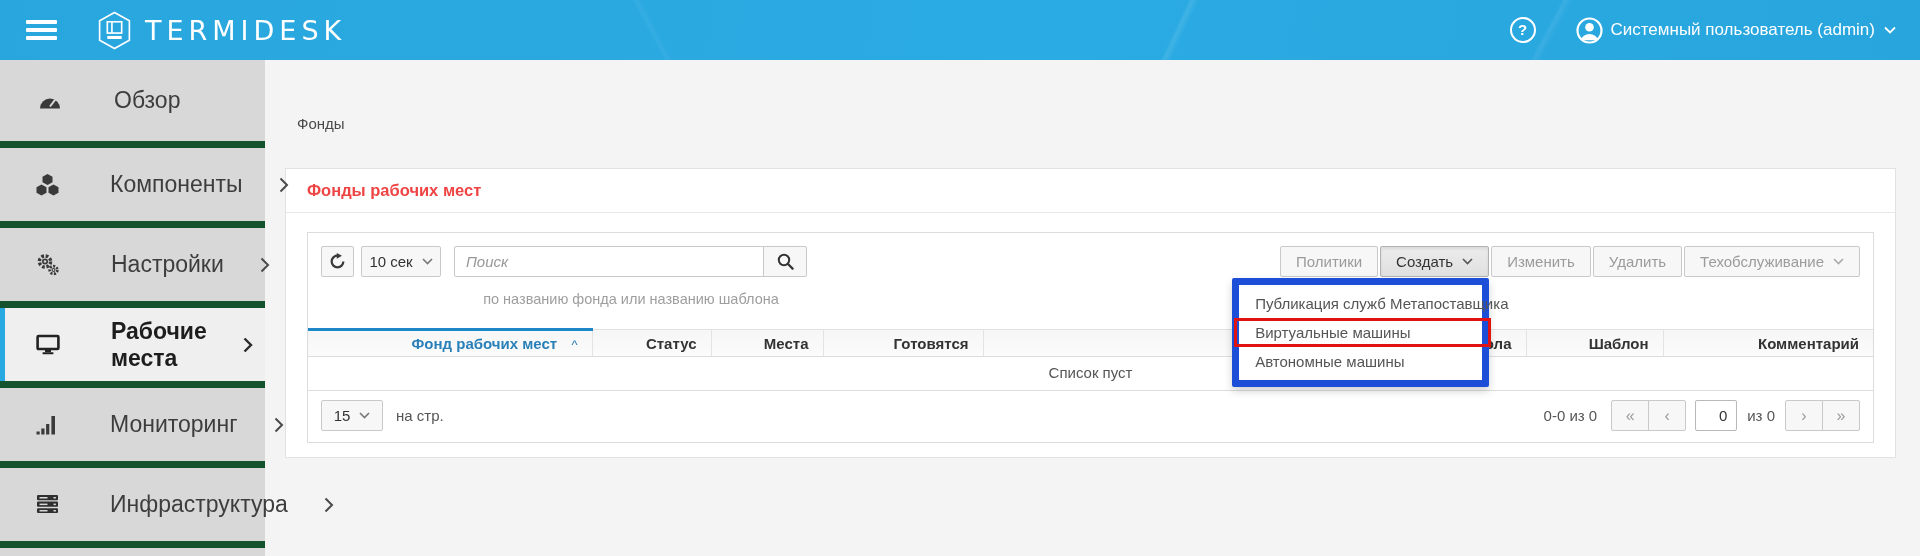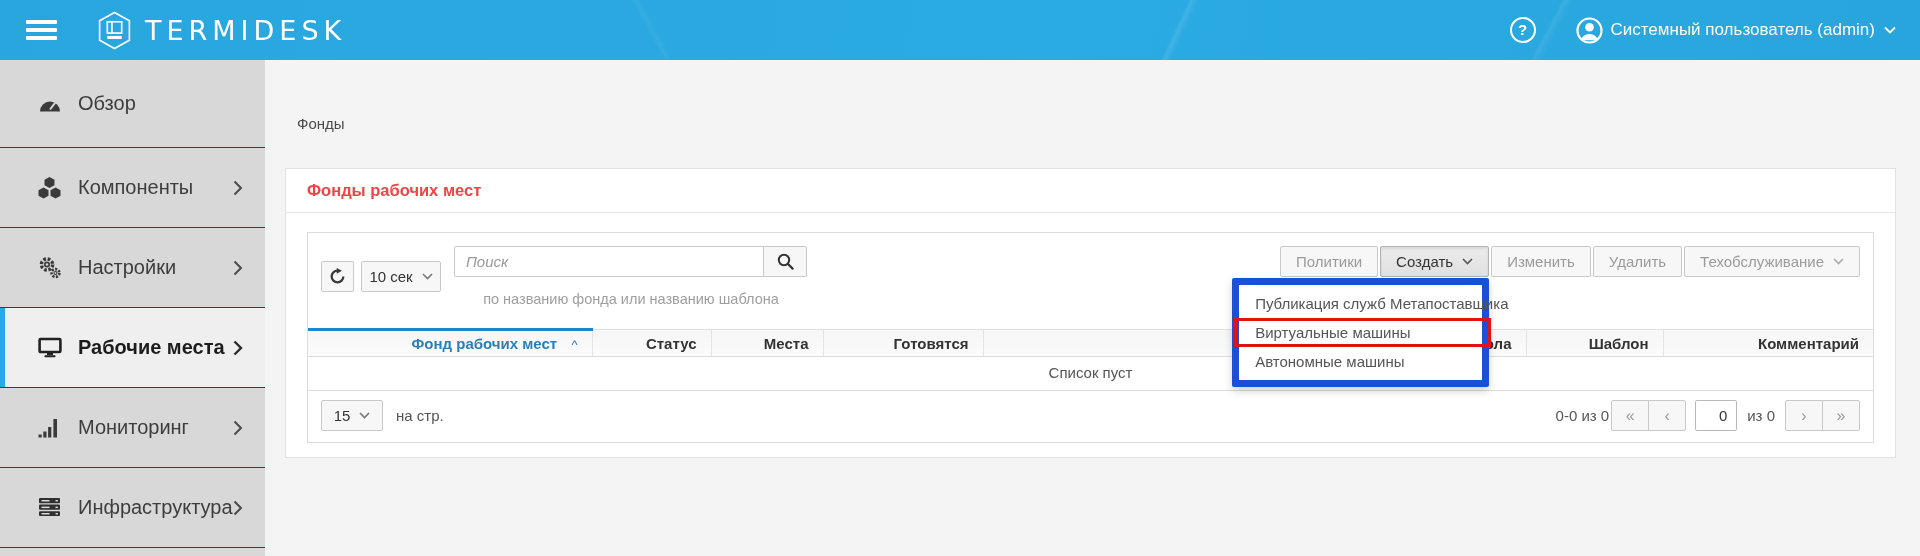--- a/index.html
+++ b/index.html
@@ -34,21 +34,21 @@
     width: 26px; height: 26px; border: 2.5px solid #fff; border-radius: 50%;
     color: #fff; font-weight: bold; font-size: 15px; line-height: 21px; text-align: center; cursor: pointer;
   }
   .user-menu { display: flex; align-items: center; margin-left: 40px; cursor: pointer; color: #fff; }
   .user-menu .name { font-size: 17px; margin: 0 9px 0 8px; }
 
   
   .sidebar { position: absolute; top: 60px; left: 0; width: 265px; bottom: 0; background: #d8d8d8; z-index: 10; }
   .side-item {
     height: 80px; display: flex; align-items: center; position: relative;
-    border-bottom: 1px solid #14532d; color: #3d3d3d; font-size: 20px; cursor: pointer;
+    border-bottom: 7px solid #14532d; color: #3d3d3d; font-size: 23px; cursor: pointer; gap: 36px;
   }
   .side-item:first-child { height: 88px; }
   .side-item .icon { width: 27px; margin-left: 36px; margin-right: 15px; display: flex; justify-content: center; }
   .side-item .label { flex: 1; }
   .side-item .chev { margin-right: 22px; display: flex; }
   .side-item.active { background: #efefef; color: #1d1d1d; font-weight: bold; }
   .side-item.active::before { content: ""; position: absolute; left: 0; top: 0; bottom: 0; width: 5px; background: #29a9e1; }
 
   
   .main {
@@ -59,21 +59,21 @@
 
   .panel { margin-top: 36px; background: #fff; border: 1px solid #e2e2e2; }
   .panel-head { padding: 12px 21px; border-bottom: 1px solid #e7e7e7; }
   .panel-title { font-size: 16.5px; font-weight: bold; color: #ef4444; text-align: right; }
   .panel-body { padding: 19px 21px 14px; }
 
   .box { border: 1px solid #dcdcdc; background: #fff; }
 
   
   .toolbar { position: relative; padding: 13px 13px 0; height: 95px; }
-  .tb-left { display: flex; align-items: center; }
+  .tb-left { display: flex; align-items: flex-start; }
   .btn {
     display: inline-flex; align-items: center; justify-content: center;
     height: 31px; background: #f7f7f7; border: 1px solid #c9c9c9; border-radius: 2px;
     font-size: 15px; color: #9b9b9b; padding: 0 15px; cursor: pointer; white-space: nowrap;
   }
   .btn .bchev { margin-left: 9px; display: flex; }
   .btn.dark { color: #333; }
   .btn.pressed {
     background: linear-gradient(#ececec, #e0e0e0); border-color: #b2b2b2; color: #333;
     box-shadow: inset 0 2px 3px rgba(0,0,0,0.08);
@@ -120,21 +120,21 @@
   .grid td.empty {
     text-align: center; font-size: 15px; color: #555; padding: 7px 0 9px;
     border-bottom: 1px solid #dddddd; background: #fff;
   }
 
   
   .pager { display: flex; align-items: center; padding: 9px 13px 11px; font-size: 15px; color: #555; }
   .psize { width: 62px; padding: 0 10px; }
   .pp-label { margin-left: 13px; }
   .pager-right { margin-left: auto; display: flex; align-items: center; }
-  .range { margin-right: 2px; }
+  .range { margin-right: 14px; }
   .btn-group { display: flex; }
   .btn-group .btn { min-width: 38px; padding: 0 12px; font-size: 16px; border-radius: 0; margin-left: -1px; }
   .btn-group .btn:first-child { border-radius: 2px 0 0 2px; margin-left: 0; }
   .btn-group .btn:last-child { border-radius: 0 2px 2px 0; }
   .page-input {
     width: 42px; height: 31px; border: 1px solid #b9b9b9; border-radius: 2px; text-align: right;
     padding: 0 9px; font-size: 15px; color: #333; margin-left: 9px; outline: none;
     font-family: "Liberation Sans", "DejaVu Sans", sans-serif;
   }
   .of-label { margin: 0 10px; }

